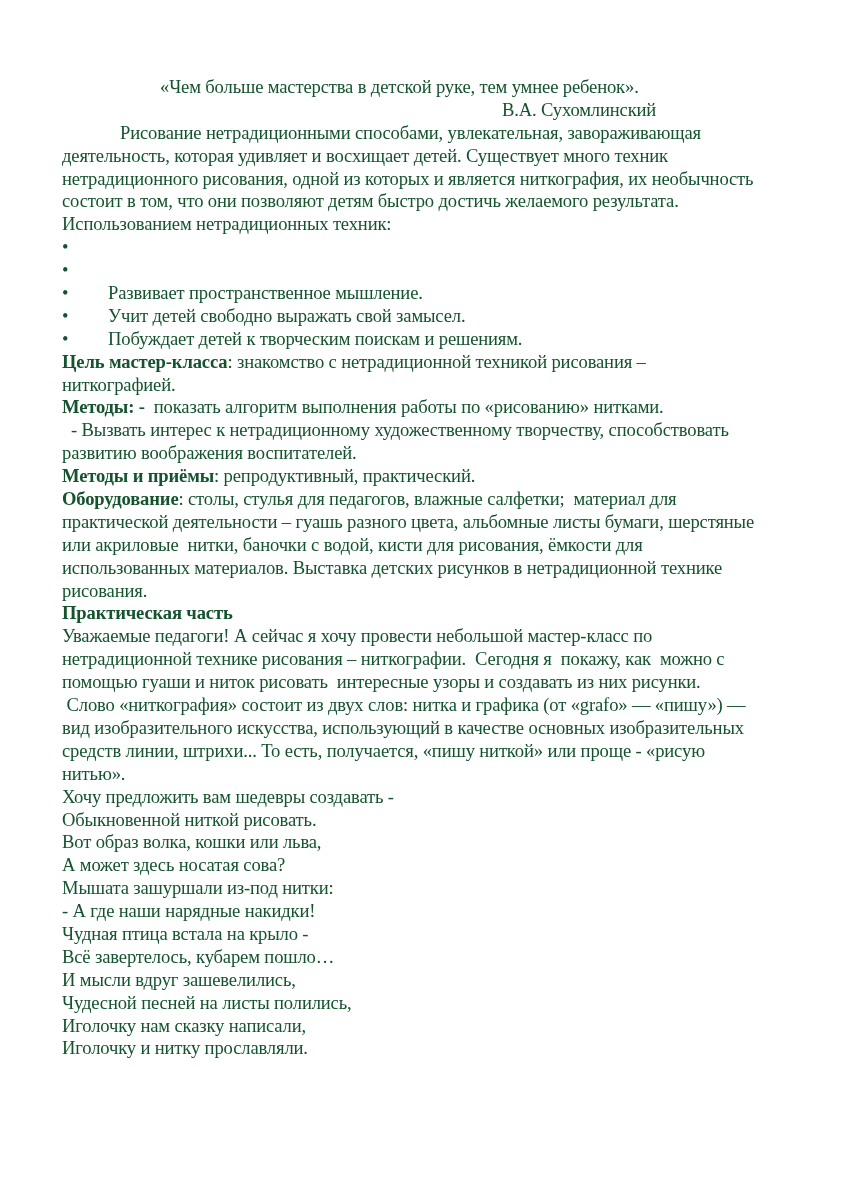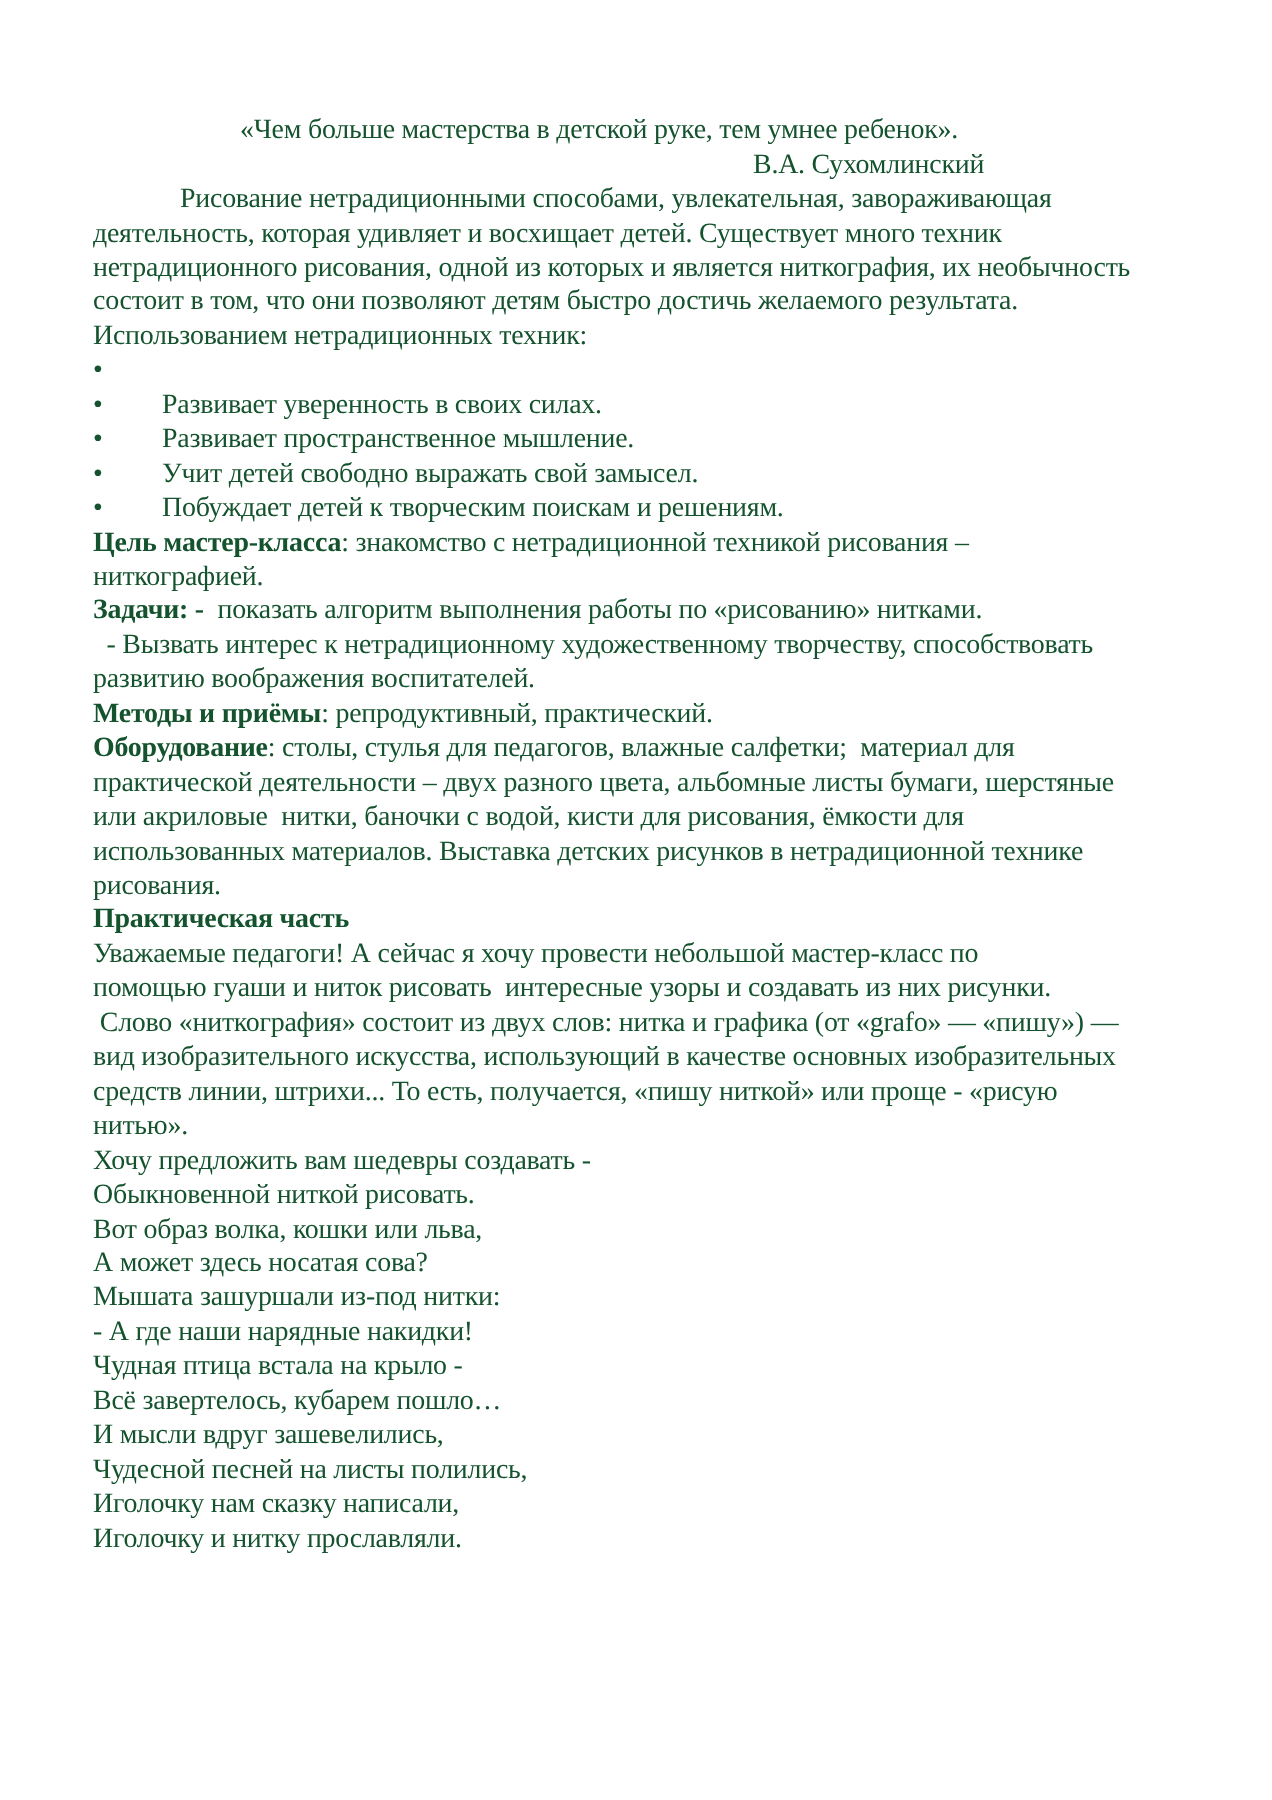--- a/index.html
+++ b/index.html
@@ -34,21 +34,20 @@
       <div class="line">состоит в том, что они позволяют детям быстро достичь желаемого результата.</div>
       <div class="line">Использованием нетрадиционных техник:</div>
     </div>
 
     <div>
       <div class="line bullet">
         <span class="dot">•</span>
       </div>
       <div class="line bullet">
         <span class="dot">•</span>
-        <span>Развивает уверенность в своих силах.</span>
       </div>
       <div class="line bullet">
         <span class="dot">•</span>
         <span>Развивает пространственное мышление.</span>
       </div>
       <div class="line bullet">
         <span class="dot">•</span>
         <span>Учит детей свободно выражать свой замысел.</span>
       </div>
       <div class="line bullet">
@@ -56,40 +55,41 @@
         <span>Побуждает детей к творческим поискам и решениям.</span>
       </div>
     </div>
 
     <div>
       <div class="line"><b>Цель мастер-класса</b><span>: знакомство с нетрадиционной техникой рисования –</span></div>
       <div class="line">ниткографией.</div>
     </div>
 
     <div>
-      <div class="line"><b>Задачи: -</b><span>  показать алгоритм выполнения работы по «рисованию» нитками.</span></div>
+      <div class="line"><b>Методы: -</b><span>  показать алгоритм выполнения работы по «рисованию» нитками.</span></div>
       <div class="line">  - Вызвать интерес к нетрадиционному художественному творчеству, способствовать</div>
       <div class="line">развитию воображения воспитателей.</div>
     </div>
 
     <div>
       <div class="line"><b>Методы и приёмы</b><span>: репродуктивный, практический.</span></div>
     </div>
 
     <div>
       <div class="line"><b>Оборудование</b><span>: столы, стулья для педагогов, влажные салфетки;  материал для</span></div>
-      <div class="line">практической деятельности – двух разного цвета, альбомные листы бумаги, шерстяные</div>
+      <div class="line">практической деятельности – гуашь разного цвета, альбомные листы бумаги, шерстяные</div>
       <div class="line">или акриловые  нитки, баночки с водой, кисти для рисования, ёмкости для</div>
       <div class="line">использованных материалов. Выставка детских рисунков в нетрадиционной технике</div>
       <div class="line">рисования.</div>
     </div>
 
     <div>
       <div class="line"><b>Практическая часть</b></div>
       <div class="line">Уважаемые педагоги! А сейчас я хочу провести небольшой мастер-класс по</div>
+      <div class="line">нетрадиционной технике рисования – ниткографии.  Сегодня я  покажу, как  можно с</div>
       <div class="line">помощью гуаши и ниток рисовать  интересные узоры и создавать из них рисунки.</div>
       <div class="line"> Слово «ниткография» состоит из двух слов: нитка и графика (от «grafo» — «пишу») —</div>
       <div class="line">вид изобразительного искусства, использующий в качестве основных изобразительных</div>
       <div class="line">средств линии, штрихи... То есть, получается, «пишу ниткой» или проще - «рисую</div>
       <div class="line">нитью».</div>
     </div>
 
     <div>
       <div class="line">Хочу предложить вам шедевры создавать -</div>
       <div class="line">Обыкновенной ниткой рисовать.</div>

